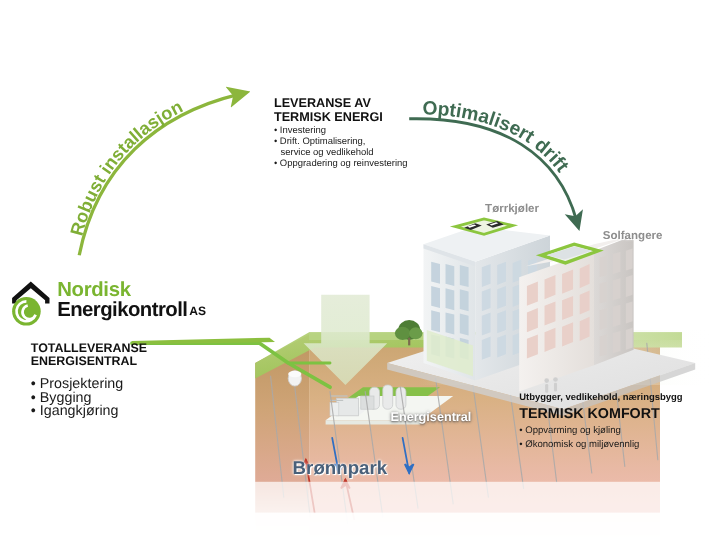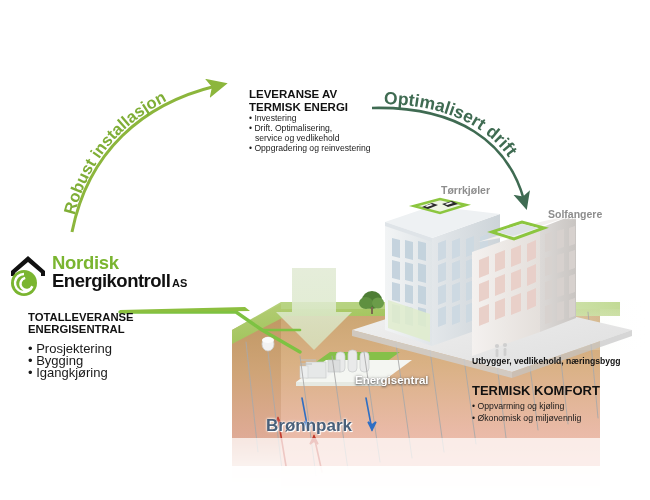--- a/index.html
+++ b/index.html
@@ -22,21 +22,21 @@
   .bullet:before{content:"\2022  ";}
 
   #total-block{left:28px;top:311px;width:175px;}
   #total-block .t{font-size:11.3px;line-height:12.4px;font-weight:bold;color:#111;}
   #total-block ul{margin:7px 0 0 0;padding:0;list-style:none;}
   #total-block li{font-size:13px;line-height:12px;color:#1a1a1a;padding-left:7px;text-indent:-7px;}
 
   #kunde-block{left:472px;top:355px;width:175px;}
   #kunde-block .h1{font-size:13px;font-weight:bold;color:#111;line-height:15px;}
   #kunde-block .sub{font-size:8.6px;font-weight:bold;color:#111;line-height:11px;margin-top:1px;}
-  #kunde-block .h2{font-size:13px;font-weight:bold;color:#111;line-height:15px;margin-top:16px;}
+  #kunde-block .h2{font-size:13px;font-weight:bold;color:#111;line-height:15px;margin-top:1px;}
   #kunde-block ul{margin:3px 0 0 0;padding:0;list-style:none;}
   #kunde-block li{font-size:8.7px;line-height:11.5px;color:#1a1a1a;padding-left:7px;text-indent:-7px;}
 
   
   #logo{left:8px;top:253px;width:190px;height:48px;}
   #logo .word1{position:absolute;left:44px;top:0px;font-size:18.5px;font-weight:bold;
         color:#7ab530;letter-spacing:-.3px;line-height:19px;}
   #logo .word2{position:absolute;left:44px;top:18px;font-size:18.5px;font-weight:bold;
         color:#111;letter-spacing:-.5px;line-height:19px;}
   #logo .word3{position:absolute;left:164px;top:24px;font-size:11px;font-weight:bold;

